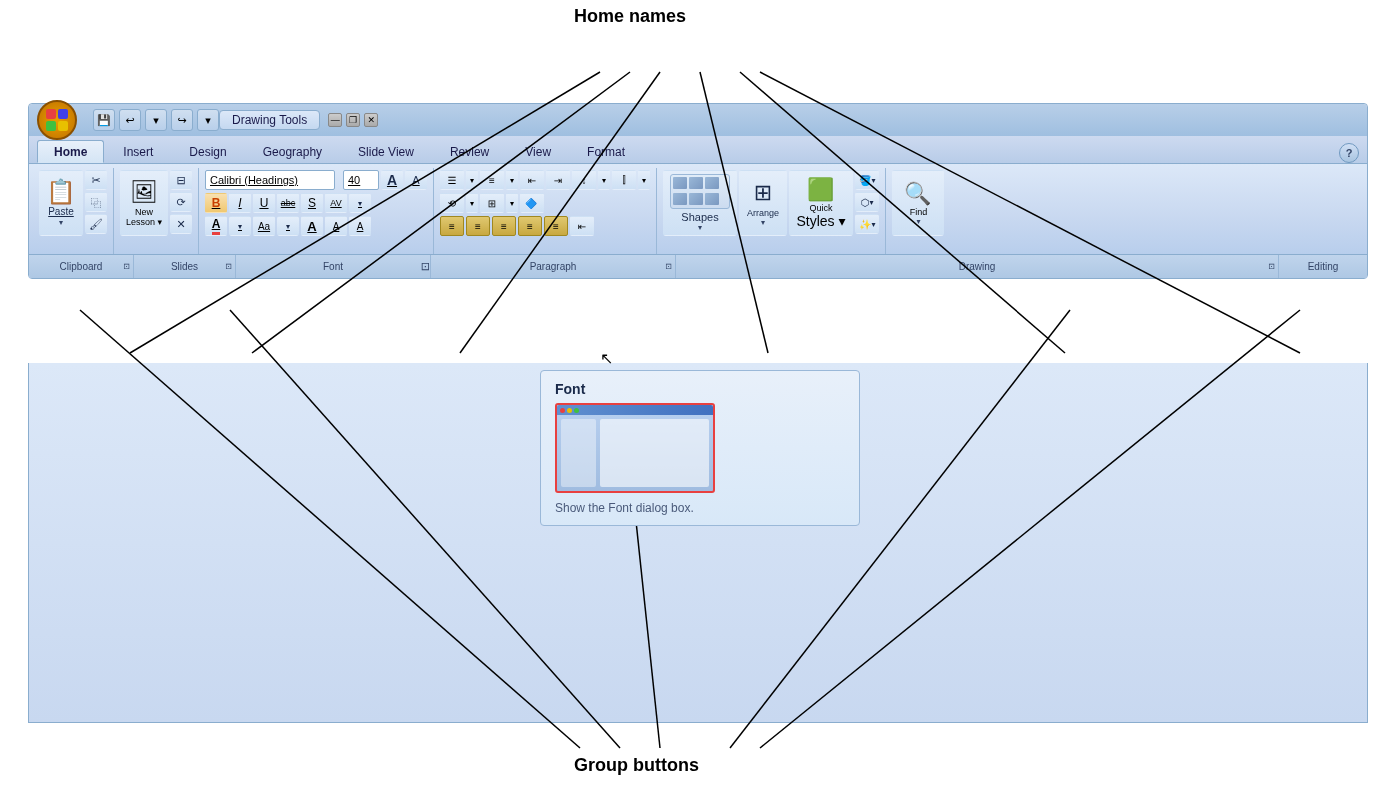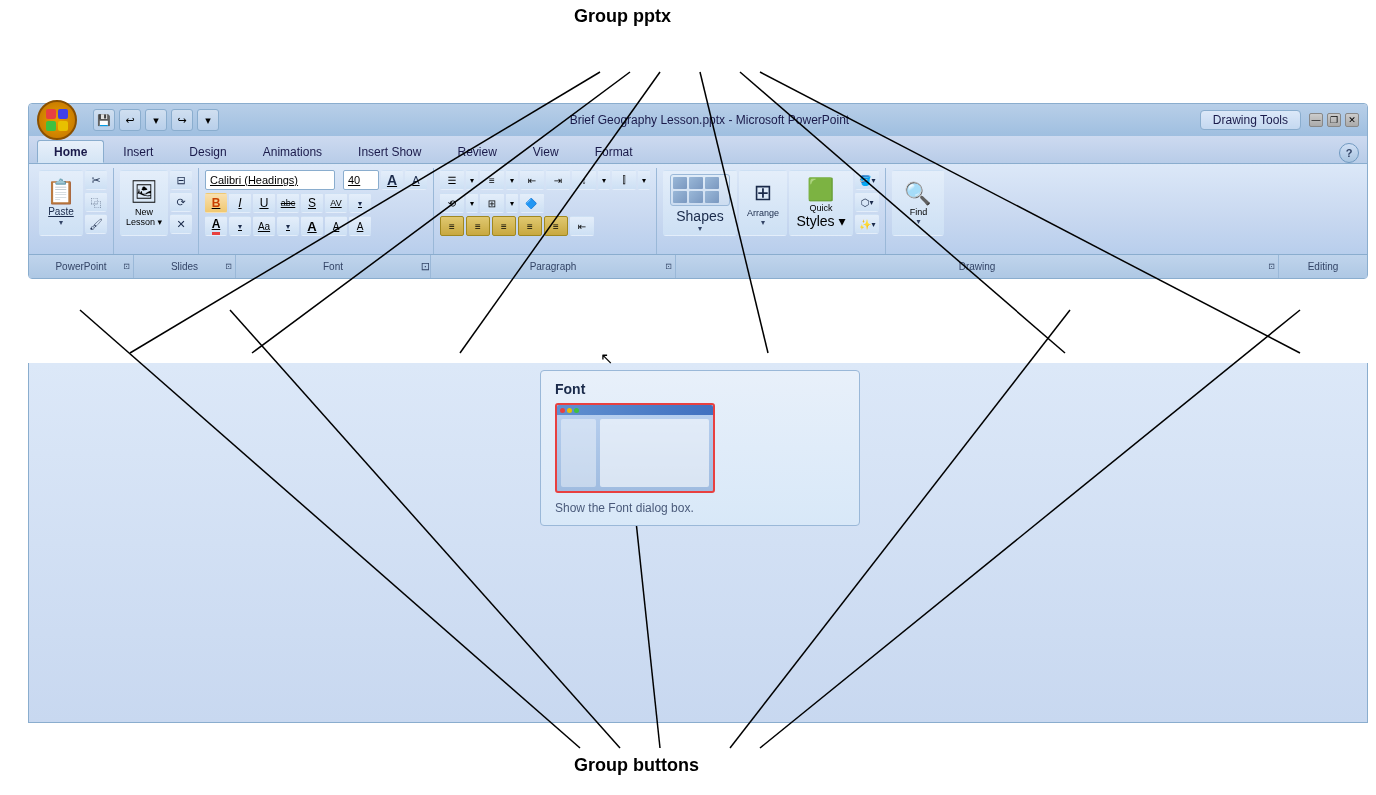--- a/index.html
+++ b/index.html
@@ -513,21 +513,21 @@
 
   <line x1="620" y1="748" x2="230" y2="310" stroke="#000" stroke-width="1.5"></line>
 
   <line x1="660" y1="748" x2="620" y2="370" stroke="#000" stroke-width="1.5"></line>
 
   <line x1="730" y1="748" x2="1070" y2="310" stroke="#000" stroke-width="1.5"></line>
 
   <line x1="760" y1="748" x2="1300" y2="310" stroke="#000" stroke-width="1.5"></line>
 </svg>
 
-<div class="annotation-label" style="top: 6px; left: 574px;">Group pptx</div>
+<div class="annotation-label" style="top: 6px; left: 574px;">Home names</div>
 
 <div class="annotation-label" style="bottom: 10px; left: 574px; top: 755px;">Group buttons</div>
 
 <div class="main-content-area"></div>
 
 <div class="ribbon-wrapper">
 
   <div class="title-bar">
 
     <div class="title-bar-office-btn">
@@ -540,37 +540,36 @@
     </div>
 
     <div class="title-bar-qat">
       <div class="qat-btn" title="Save">💾</div>
       <div class="qat-btn" title="Undo">↩</div>
       <div class="qat-btn">▾</div>
       <div class="qat-btn" title="Redo">↪</div>
       <div class="qat-btn">▾</div>
     </div>
 
-    <div class="title-bar-title">Brief Geography Lesson.pptx - Microsoft PowerPoint</div>
 
     <div class="title-bar-drawing-tools">Drawing Tools</div>
 
     <div class="title-bar-controls">
       <div class="win-btn">—</div>
       <div class="win-btn">❐</div>
       <div class="win-btn">✕</div>
     </div>
   </div>
 
   <div class="tab-row">
     <div class="ribbon-tab active">Home</div>
     <div class="ribbon-tab">Insert</div>
     <div class="ribbon-tab">Design</div>
-    <div class="ribbon-tab">Animations</div>
-    <div class="ribbon-tab">Insert Show</div>
+    <div class="ribbon-tab">Geography</div>
+    <div class="ribbon-tab">Slide View</div>
     <div class="ribbon-tab">Review</div>
     <div class="ribbon-tab">View</div>
     <div class="ribbon-tab">Format</div>
     <div class="tab-row-right">
       <div class="help-btn">?</div>
     </div>
   </div>
 
   <div class="ribbon-content">
 
@@ -721,21 +720,21 @@
 
         <div class="btn-large" style="min-width:52px;">
           <div class="drawing-shapes-area">
             <div class="shape-mini"></div>
             <div class="shape-mini"></div>
             <div class="shape-mini"></div>
             <div class="shape-mini"></div>
             <div class="shape-mini"></div>
             <div class="shape-mini"></div>
           </div>
-          <div style="font-size:14px;margin-top:2px;">Shapes</div>
+          <div style="font-size:11px;margin-top:2px;">Shapes</div>
           <div style="font-size:8px;color:#334466;">▾</div>
         </div>
 
         <div class="btn-large" style="min-width:48px;">
           <div style="font-size:22px;">⊞</div>
           <div style="font-size:9px;margin-top:2px;">Arrange</div>
           <div style="font-size:8px;color:#334466;">▾</div>
         </div>
 
         <div class="quick-styles-btn">
@@ -768,21 +767,21 @@
           <div style="font-size:9px;">Find</div>
           <div style="font-size:8px;color:#334466;">▾</div>
         </div>
       </div>
     </div>
 
   </div>
 
   <div class="ribbon-bottom">
     <div class="group-name-cell" style="flex:0 0 105px;">
-      <span>PowerPoint</span>
+      <span>Clipboard</span>
       <span class="expand-sq">⊡</span>
     </div>
     <div class="group-name-cell" style="flex:0 0 102px;">
       <span>Slides</span>
       <span class="expand-sq">⊡</span>
     </div>
     <div class="group-name-cell" style="flex:0 0 195px; position:relative;">
       <span>Font</span>
 
       <span class="expand-sq" style="right:0px;font-size:11px;color:#334466;cursor:pointer;position:absolute;">⊡</span>

